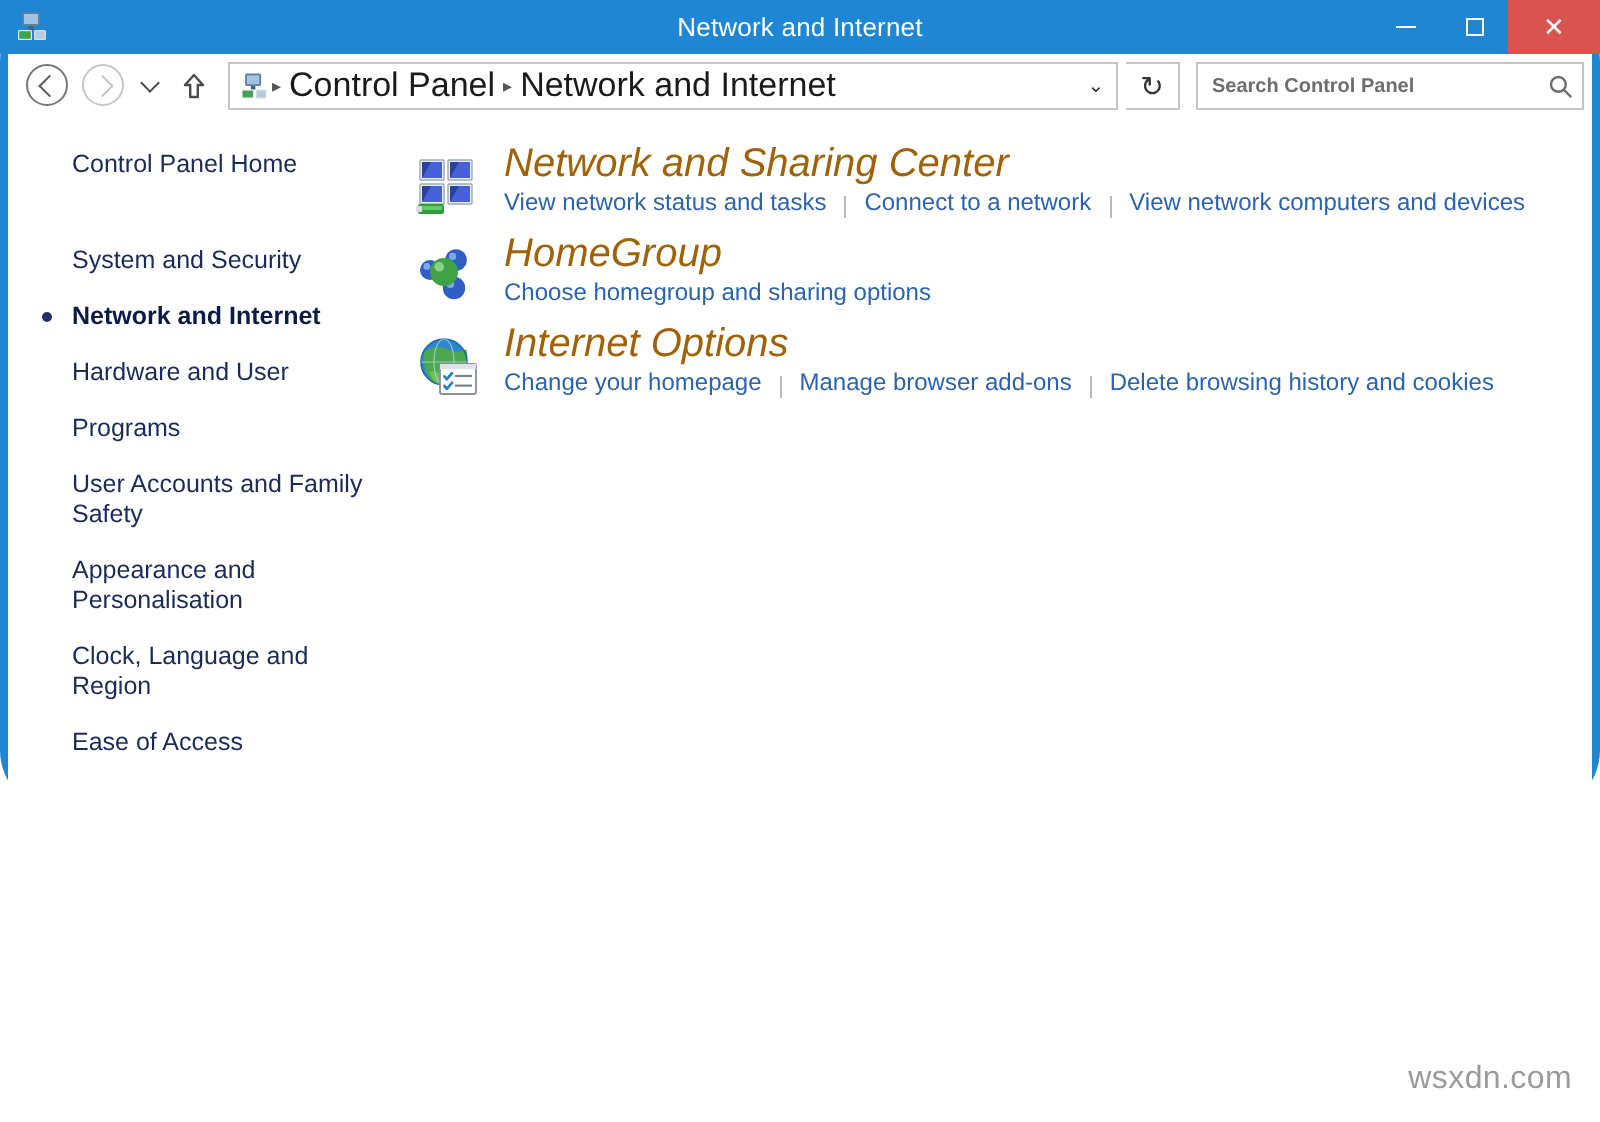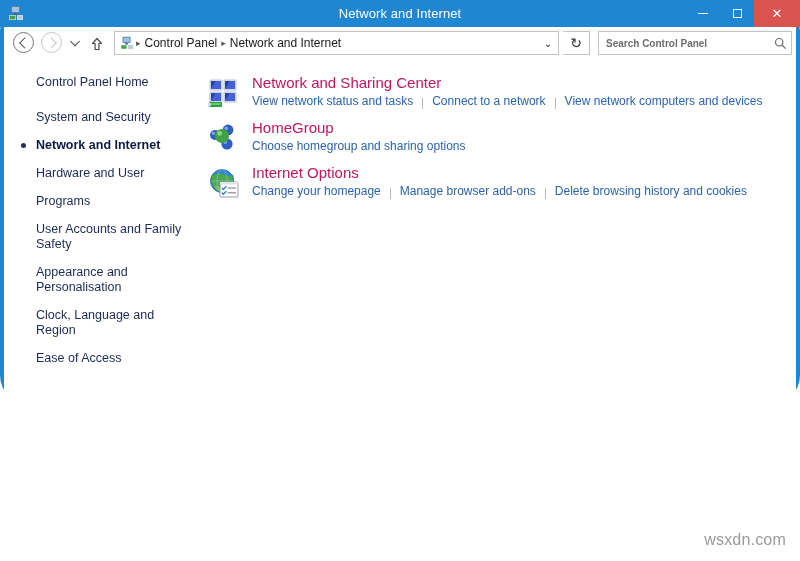--- a/index.html
+++ b/index.html
@@ -157,21 +157,21 @@
     box-sizing: border-box;
     display: flex;
     align-items: center;
   }
   .crumb-icon {
     width: 16px; height: 16px;
     margin-left: 4px;
     flex: 0 0 auto;
   }
   .crumb {
-    font-size: 12px;
+    font-size: 17px;
     color: #1a1a1a;
     padding: 0 3px;
     white-space: nowrap;
   }
   .crumb-sep {
     color: #555;
     font-size: 9px;
     padding: 0 1px;
     position: relative;
     top: 0px;
@@ -253,21 +253,21 @@
     box-sizing: border-box;
   }
   .side-item {
     position: relative;
     font-size: 12.5px;
     color: #1b2a57;
     line-height: 15px;
     padding: 0 10px 0 32px;
     margin-bottom: 13px;
   }
-  .side-item.home { margin-bottom: 20px; }
+  .side-item.home { margin-bottom: 33px; }
   .side-item.current {
     font-weight: bold;
     color: #0b1b45;
   }
   .side-bullet {
     position: absolute;
     left: 17px;
     top: 5px;
     width: 5px;
     height: 5px;
@@ -293,25 +293,26 @@
   }
   .cat-icon {
     position: absolute;
     left: 4px;
     top: 4px;
     width: 32px;
     height: 32px;
   }
   .cat-title {
     display: inline-block;
-    font-size: 15px;
-    color: #be185d;
+    font-size: 20px;
+    color: #a16207;
     line-height: 19px;
     margin-bottom: 1px;
     cursor: pointer;
+    font-style: italic;
   }
   .cat-links {
     display: flex;
     align-items: flex-end;
     flex-wrap: wrap;
   }
   .cat-link {
     font-size: 12px;
     color: #2b63ad;
     line-height: 16px;

